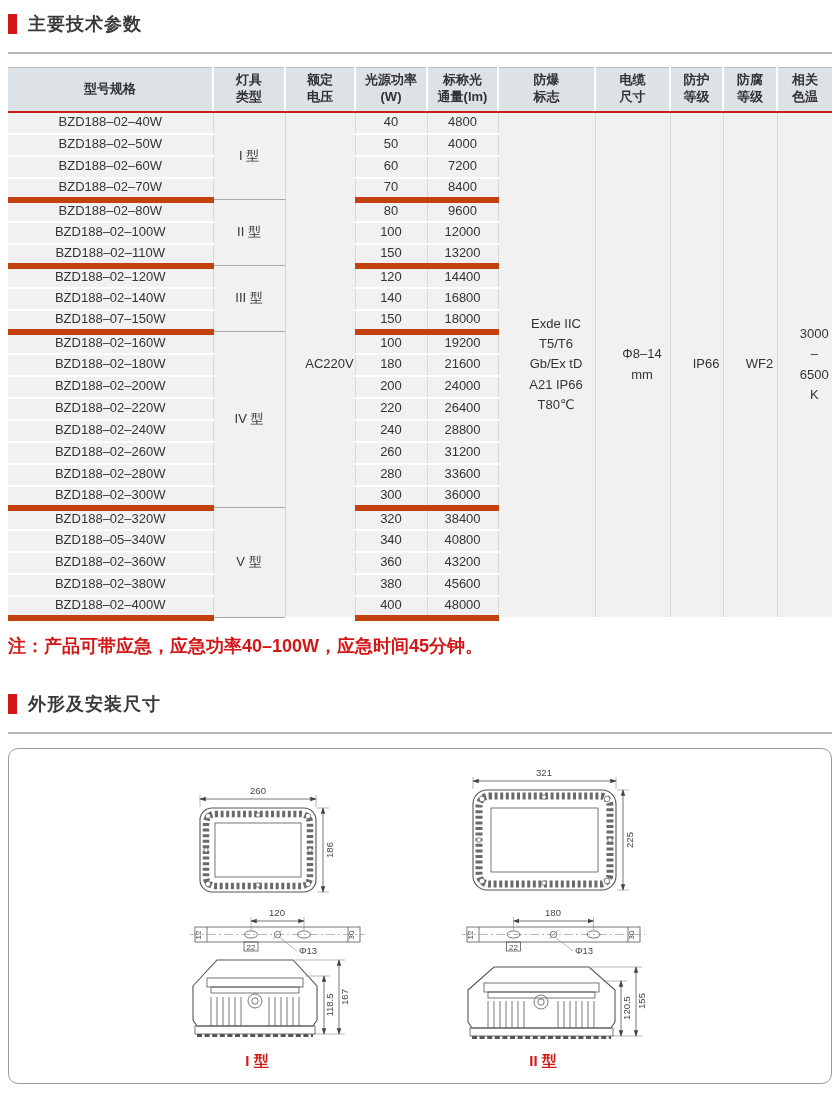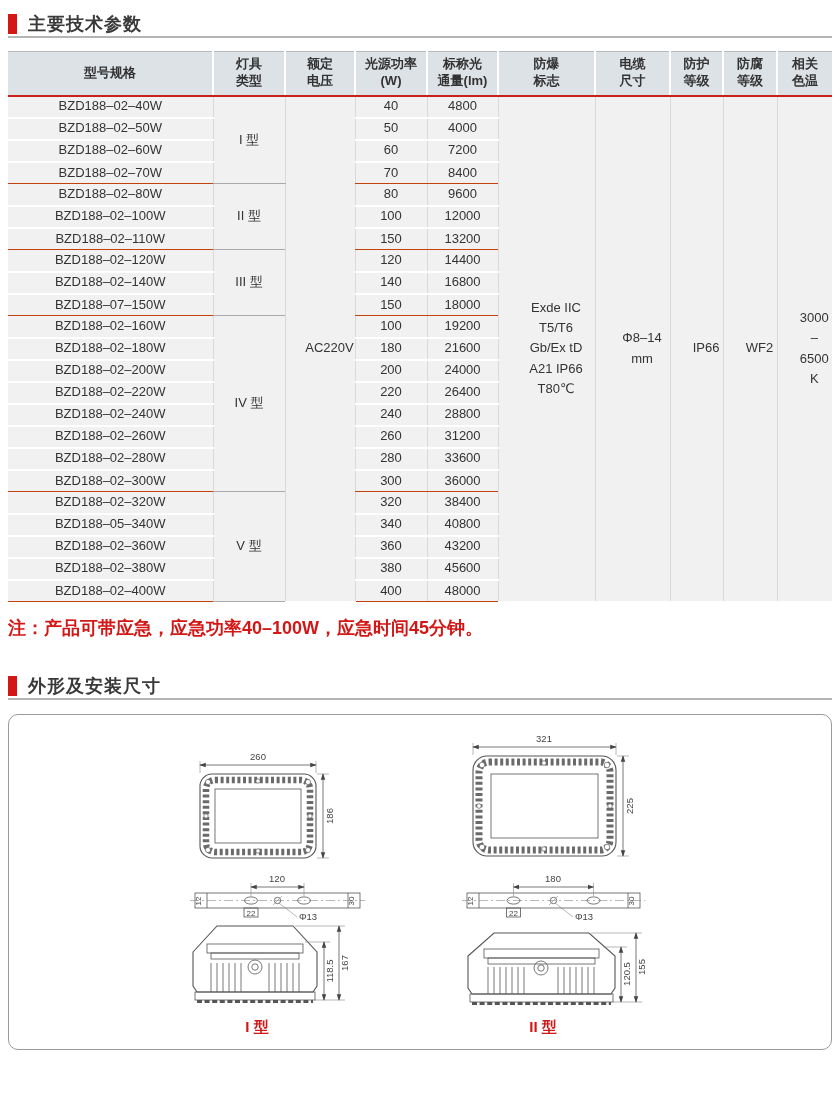--- a/index.html
+++ b/index.html
@@ -3,21 +3,21 @@
 <meta charset="utf-8">
 <style>
   * { box-sizing: border-box; }
   html,body { margin:0; padding:0; }
   body {
     width:840px; height:1100px; overflow:hidden; background:#ffffff;
     font-family:"Liberation Sans","DejaVu Sans",sans-serif; color:#333;
   }
   .section-title {
     display:flex; align-items:center; gap:11px;
-    margin:12px 8px 0 8px; padding-bottom:0;
+    margin:12px 8px 0 8px; padding-bottom:16px;
     border-bottom:2px solid #b5b5b5;
   }
   .red-bar { width:9px; height:20px; background:#d31717; flex:0 0 auto; }
   .title-text { font-size:18px; font-weight:bold; color:#3a3a3a; letter-spacing:1px; }
 
   table.spec {
     border-collapse:collapse; table-layout:fixed;
     width:824px; margin:13px 8px 0 8px;
     border-top:1px solid #b9b9b9; border-bottom:1px solid #a9a9a9;
   }
@@ -27,21 +27,21 @@
     white-space:pre-line; line-height:1.3; padding:0;
     border-left:2px solid #ffffff; border-bottom:2px solid #c9201b;
   }
   table.spec th.first { border-left:none; }
   table.spec td {
     background:#f1f1f1; font-size:13px; color:#333; text-align:center;
     vertical-align:middle; height:22px; padding:0; line-height:1.25;
     border-left:1px solid #d9d9d9; border-bottom:2px solid #ffffff;
   }
   table.spec td.first { border-left:none; }
-  table.spec td.group-end { border-bottom:1px solid #c2410c; }
+  table.spec td.group-end { border-bottom:6px solid #c2410c; }
   table.spec td.type-cell { border-bottom:1px solid #a9a9a9; }
   table.spec td.merged { white-space:pre-line; line-height:1.55;padding-left:19px; }
 
   .note { margin:13px 8px 0 8px; font-size:18px; font-weight:bold; color:#d31717; }
 
   .panel {
     margin:14px 8px 0 8px; width:824px; height:336px;
     border:1px solid #9a9a9a; border-radius:10px; background:#ffffff;
   }
   .panel svg { display:block; }

